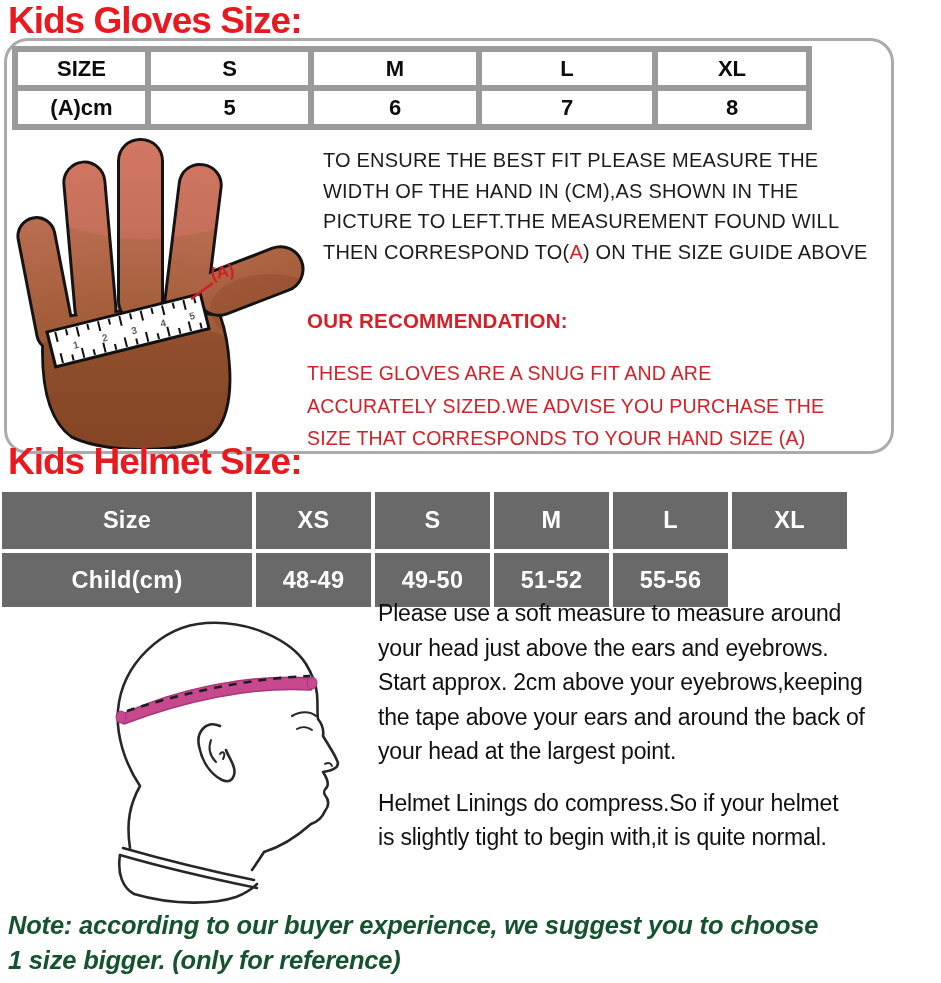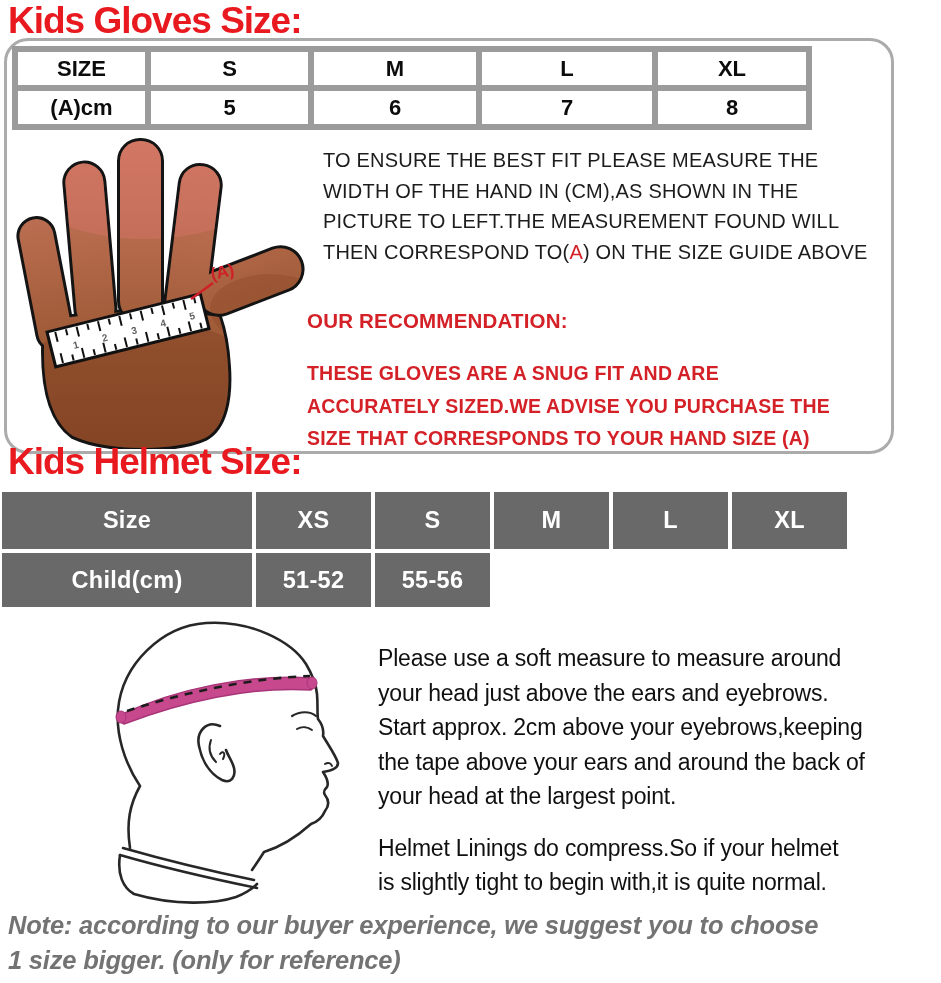--- a/index.html
+++ b/index.html
@@ -35,40 +35,40 @@
   .gcell{
     background:#fff;display:flex;align-items:center;justify-content:center;
     font-weight:bold;font-size:22px;color:#0c0c0c;
   }
   .hand-fig{position:absolute;left:8px;top:88px;width:300px;height:320px;}
   .gtext{position:absolute;left:300px;top:88px;width:578px;}
   .caps{margin:16px;font-size:20px;line-height:30.5px;letter-spacing:.2px;color:#1c1c1c;}
   .preline{white-space:pre-line;}
   .red{color:var(--red2);}
   .rec-head{margin:42px 0 0 0;font-size:20.5px;font-weight:bold;letter-spacing:.2px;}
-  .rec-body{margin:24px 0 0 0;font-size:19.5px;line-height:32.5px;font-weight:bold;letter-spacing:.2px;}
+  .rec-body{margin:24px 0 0 0;font-size:19.5px;line-height:32.5px;font-weight:normal;letter-spacing:.2px;}
 
   
   .htable{
     position:absolute;left:2px;top:492px;width:849px;background:#fff;
     display:grid;grid-template-columns:250px 115px 115px 115px 115px 115px;
     grid-template-rows:57px 54px;gap:4px;
   }
   .hcell{
     background:var(--cellgray);color:#fff;font-weight:bold;font-size:23.5px;
     display:flex;align-items:center;justify-content:center;letter-spacing:.3px;
   }
   .head-fig{position:absolute;left:30px;top:612px;width:340px;height:296px;}
-  .htext{position:absolute;left:378px;top:641px;width:562px;}
+  .htext{position:absolute;left:378px;top:596px;width:562px;}
   .hpara{margin:0;font-size:23px;line-height:34.5px;letter-spacing:-.2px;color:#101010;}
   .hpara2{margin-top:17px;}
   .note{
     position:absolute;left:8px;top:908px;margin:0;width:920px;
     font-size:25.5px;line-height:35px;font-weight:bold;font-style:italic;
-    letter-spacing:-.2px;color:#737373;
+    letter-spacing:-.2px;color:#14532d;
   }
 </style>
 </head>
 <body>
 
 <div class="canvas">
 
   <h1 class="title" id="gloves-title">Kids Gloves Size:</h1>
 
   <div class="panel">
@@ -165,20 +165,22 @@
   <h1 class="title" id="helmet-title">Kids Helmet Size:</h1>
 
   <div class="htable">
     <div class="hcell">Size</div>
     <div class="hcell">XS</div>
     <div class="hcell">S</div>
     <div class="hcell">M</div>
     <div class="hcell">L</div>
     <div class="hcell">XL</div>
     <div class="hcell">Child(cm)</div>
+    <div class="hcell">48-49</div>
+    <div class="hcell">49-50</div>
     <div class="hcell">51-52</div>
     <div class="hcell">55-56</div>
   </div>
 
   <div class="head-fig">
     <svg width="340" height="296" viewBox="0 0 340 296">
       <g fill="none" stroke="#272727" stroke-width="2.6" stroke-linecap="round" stroke-linejoin="round">
 
         <path d="M100,236 C96,210 100,192 110,174 C94,150 86,122 88,98 C92,52 132,14 176,11 C222,8 262,30 276,52 C282,62 286,72 287,82 C288,94 287,100 288,107 C292,112 294,118 293,124 C299,134 306,144 308,151 C308,157 300,159 293,160 C297,166 299,171 297,175 C294,178 293,180 295,183 C299,188 299,194 295,199 C292,206 287,210 281,212 C263,228 247,236 234,240 C229,248 226,252 222,258"></path>
 

